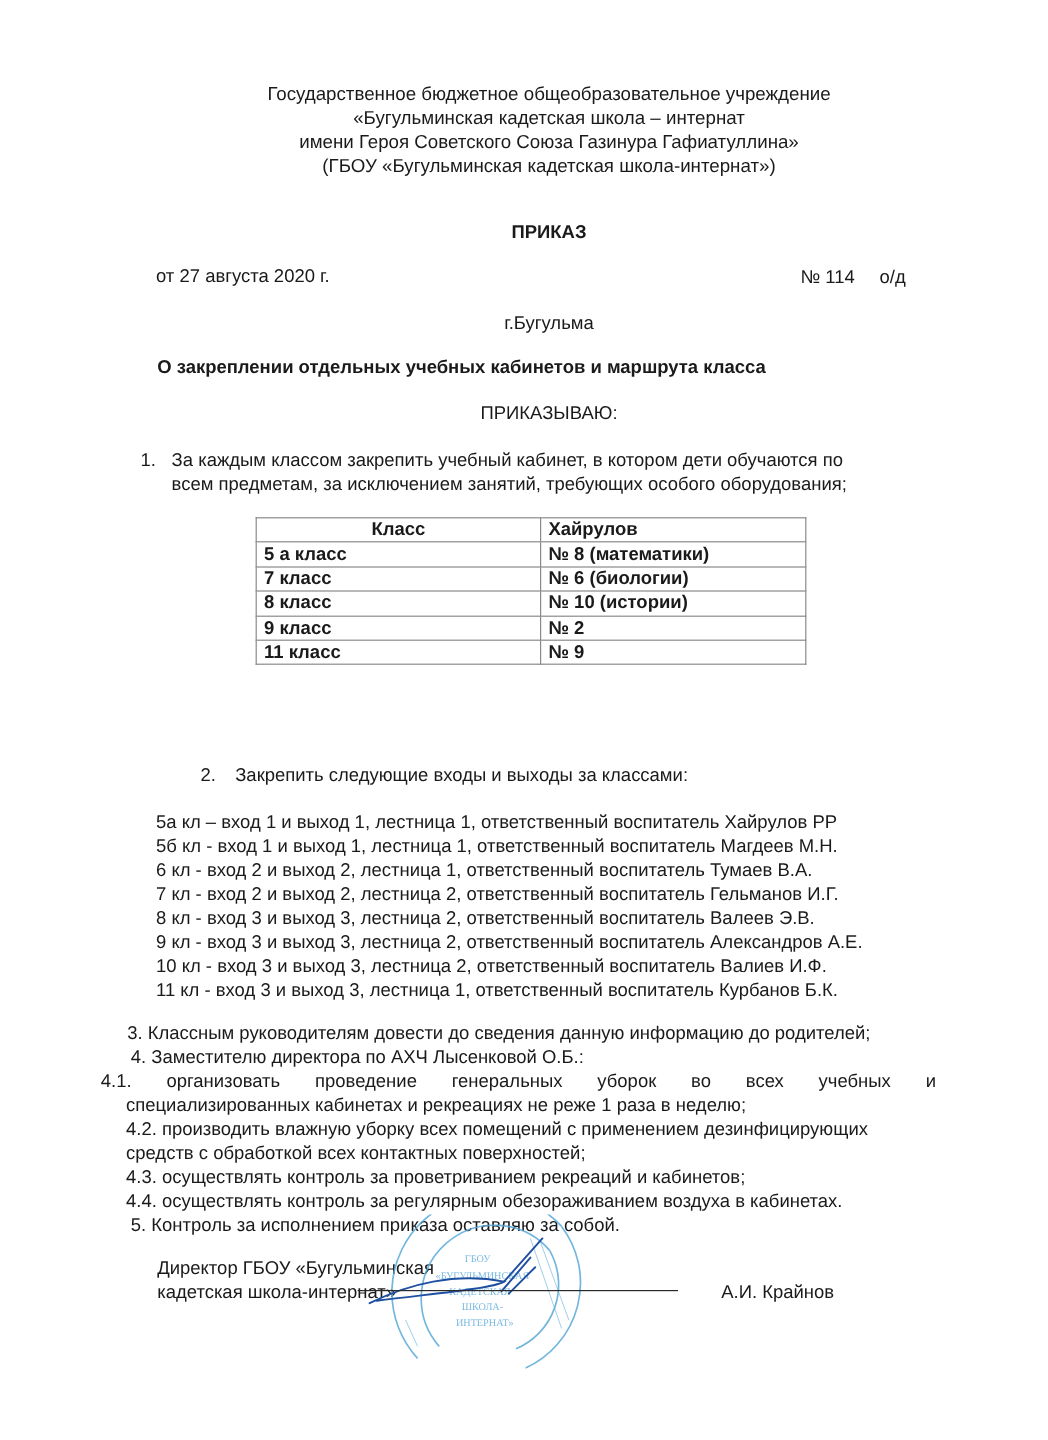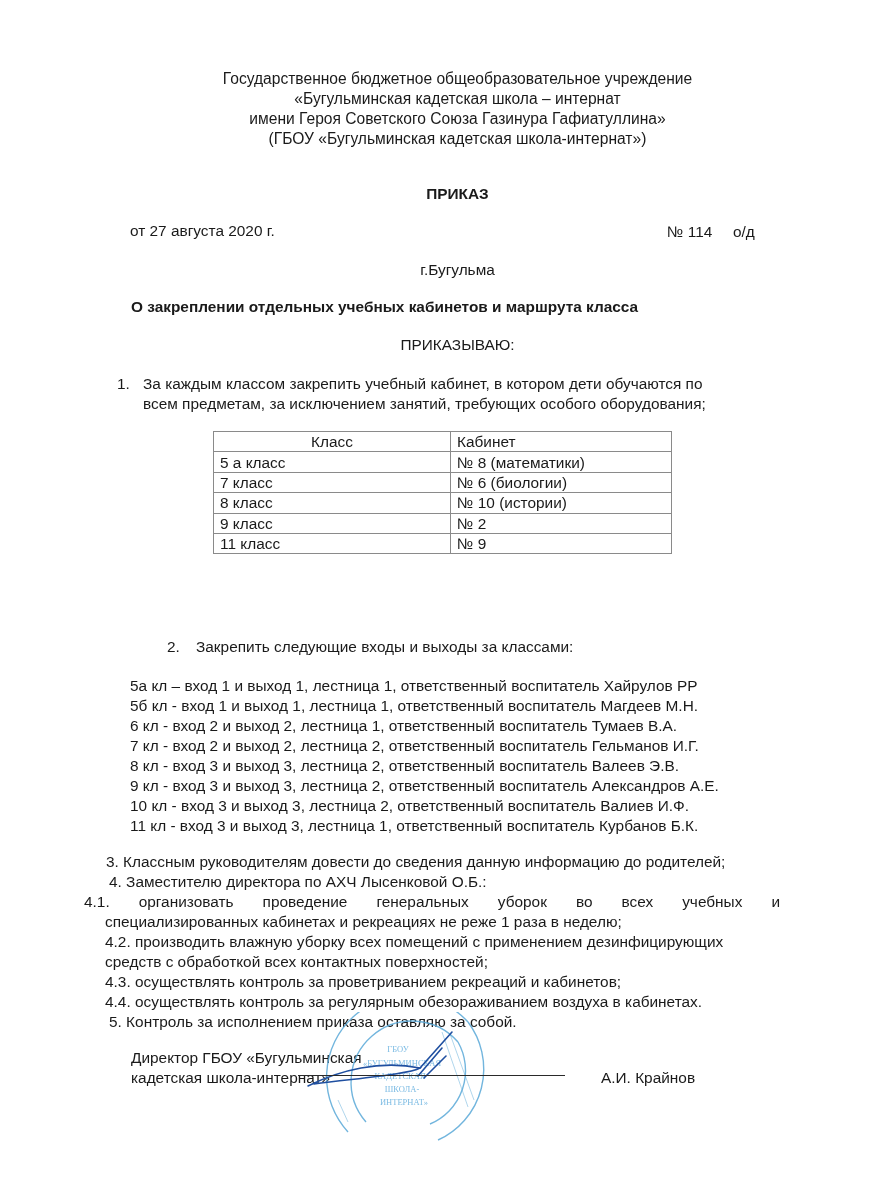--- a/index.html
+++ b/index.html
@@ -7,21 +7,21 @@
            font-family: "Liberation Sans", sans-serif; color: #1a1a1a; }
     .t { position: absolute; white-space: nowrap; font-size: 15.4px; line-height: 20px; margin-left: 21px; }
     .center { left: 0; width: 873px; text-align: center; }
     .bold { font-weight: bold; }
 
     #header .t { font-size: 15.6px; }
 
     table.cabinets { position: absolute; left: 213px; top: 431px; width: 459px;
                      border-collapse: collapse; font-size: 15.4px; }
     table.cabinets td, table.cabinets th { border: 1px solid #8a8a8a; height: 19.4px;
-                     padding: 0 0 0 6px; font-weight: normal; line-height: 19px; text-align: left; margin-top: 36px; }
+                     padding: 0 0 0 6px; font-weight: bold; line-height: 19px; text-align: left; margin-top: 36px; }
     table.cabinets th.c1 { text-align: center; padding: 0; }
     table.cabinets .c1 { width: 230px; }
 
     .justify { position: absolute; left: 84px; width: 696px; font-size: 15.4px; line-height: 20px;
                text-align: justify; text-align-last: justify; white-space: normal; }
 
     .stamp { position: absolute; left: 318px; top: 1012px; width: 176px; height: 130px; }
     .sig-line { position: absolute; left: 298px; top: 1075px; width: 267px; height: 0;
                 border-top: 1px solid #2a2a2a; }
   </style>
@@ -46,21 +46,21 @@
 <div>
   <div class="t" style="left:96px; top:374px">1.</div>
   <div class="t" style="left:122px; top:374px">За каждым классом закрепить учебный кабинет, в котором дети обучаются по</div>
   <div class="t" style="left:122px; top:394px">всем предметам, за исключением занятий, требующих особого оборудования;</div>
 </div>
 
 <table class="cabinets">
   <thead>
     <tr>
       <th class="c1">Класс</th>
-      <th>Кабинет</th>
+      <th>Хайрулов</th>
     </tr>
   </thead>
   <tbody>
     <tr>
         <td class="c1">5 а класс</td>
         <td>№ 8 (математики)</td>
       </tr>
     <tr>
         <td class="c1">7 класс</td>
         <td>№ 6 (биологии)</td>

